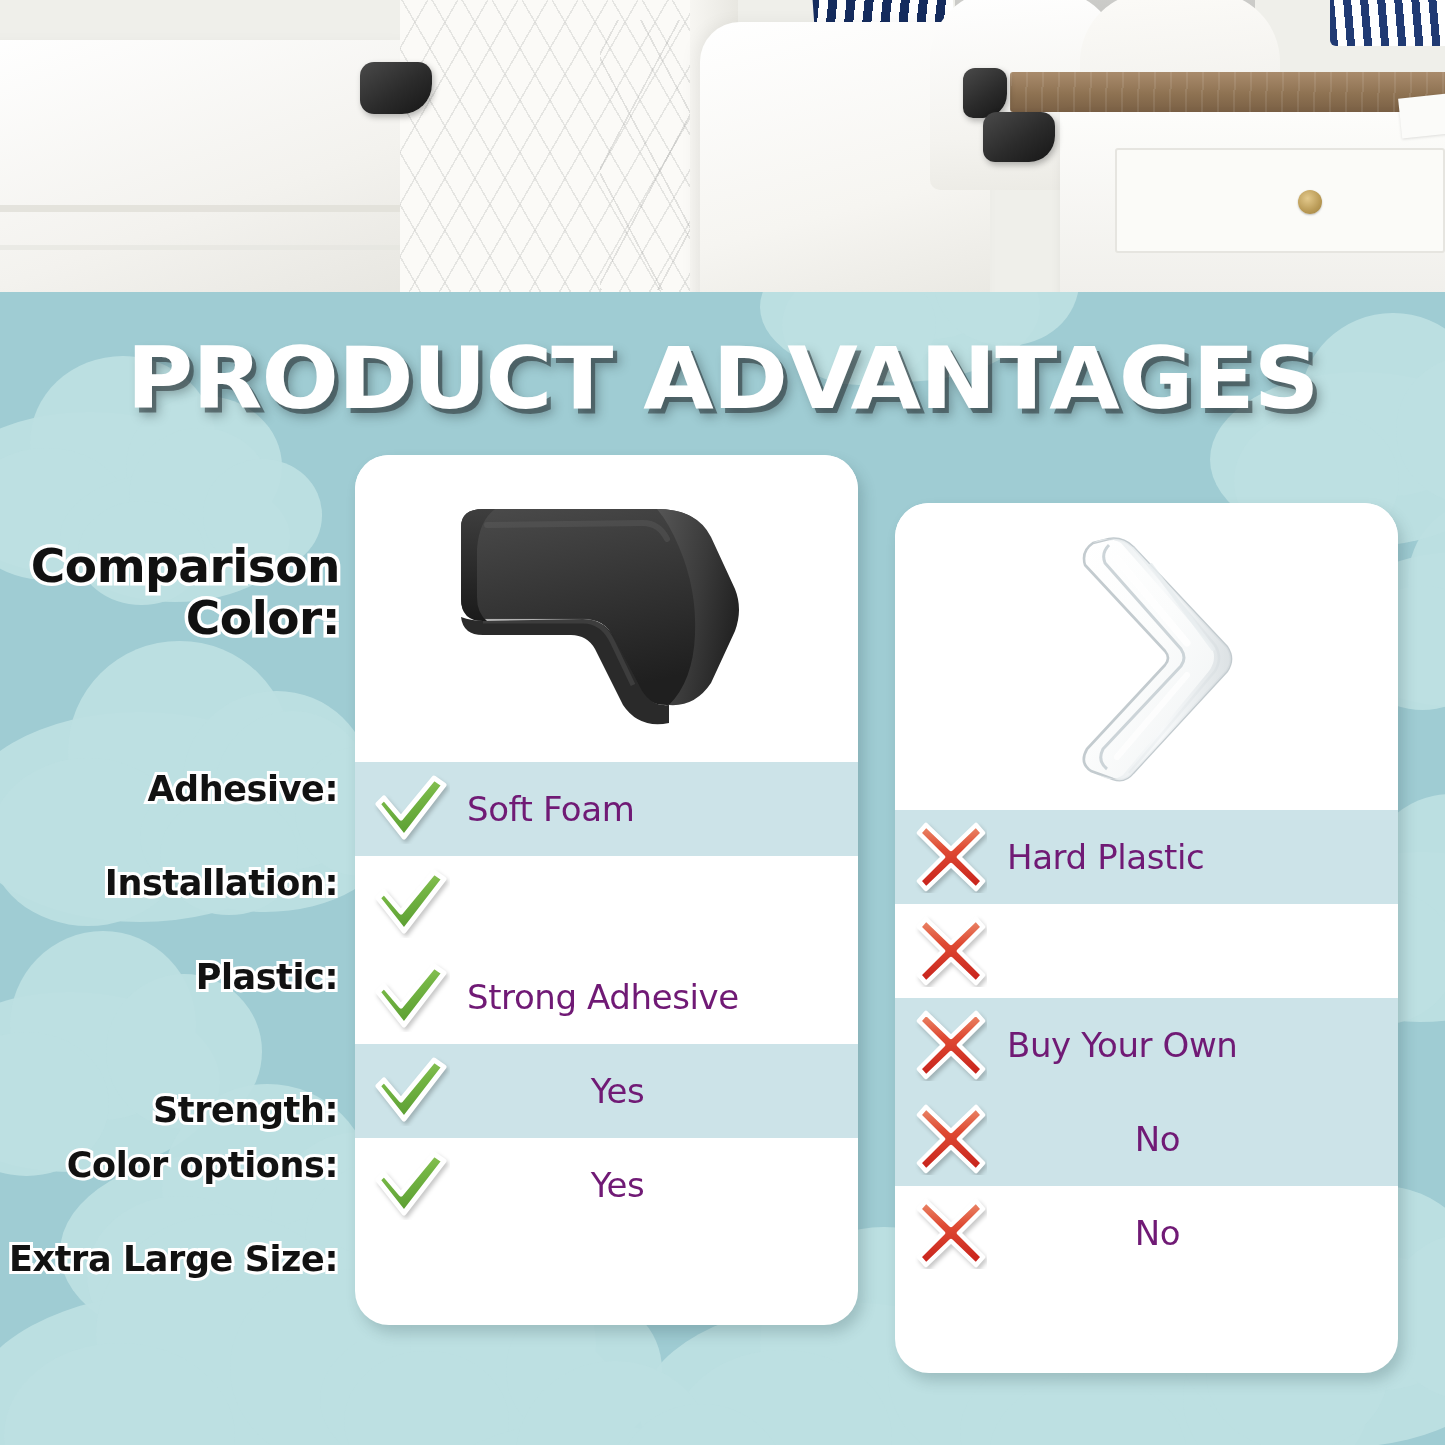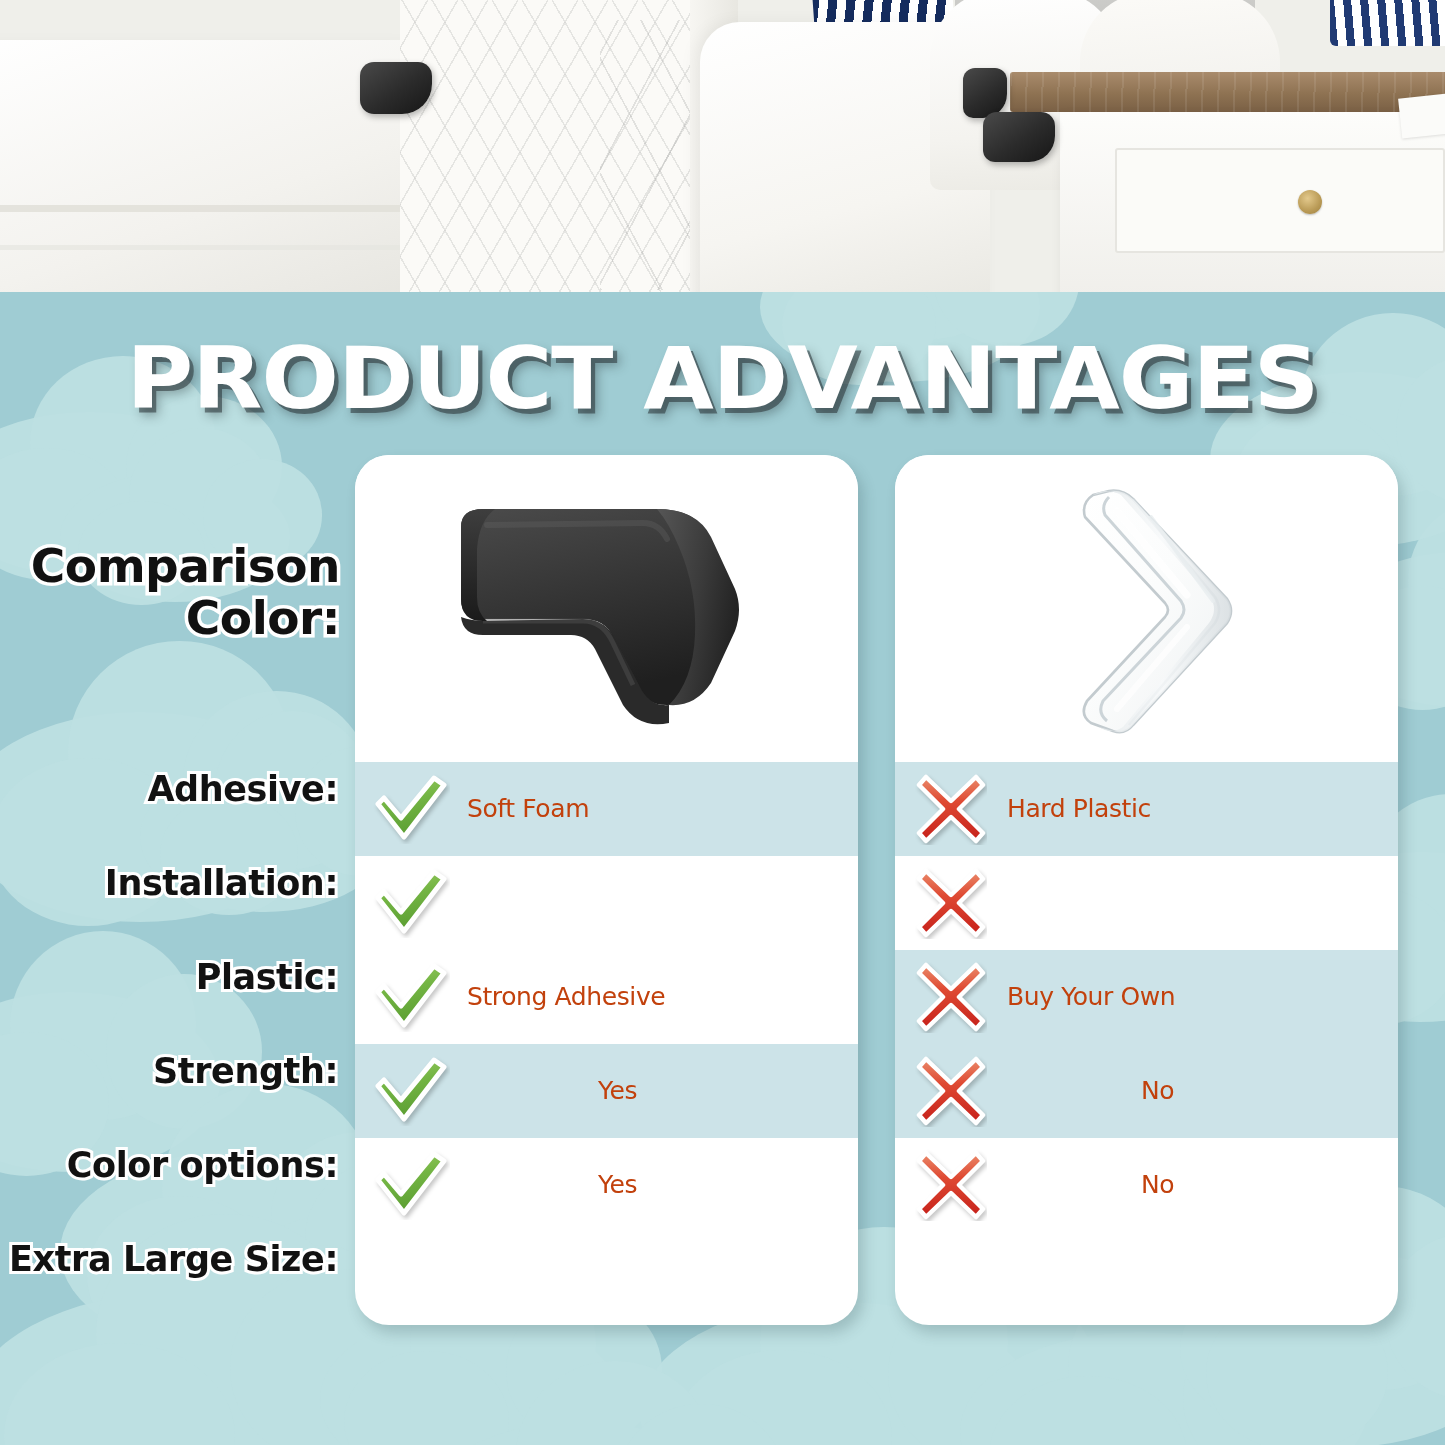--- a/index.html
+++ b/index.html
@@ -221,21 +221,21 @@
     position:absolute;
     top:163px;
     width:503px;
     height:870px;
     background:#ffffff;
     border-radius:34px;
     overflow:hidden;
     box-shadow:5px 8px 14px rgba(40,70,75,.22);
   }
   .card-left  { left:355px; }
-  .card-right { left:895px; }
+  .card-right { left:895px;margin-top:48px; }
 
   .card-photo {
     position:relative;
     width:100%; height:307px;
     background:#ffffff;
   }
 
   .rows { position:relative; width:100%; }
   .row {
     position:relative;
@@ -253,23 +253,23 @@
     display:flex;
     align-items:center;
     justify-content:center;
   }
   .mark svg { display:block; }
 
   .row-value {
     flex:1;
     padding-right:18px;
     font-family:"DejaVu Sans", sans-serif;
-    font-size:25px;
+    font-size:34px;
     font-weight:normal;
-    color:#c2410c;
+    color:#701a75;
     line-height:1.12;
     letter-spacing:-.4px;
   }
   .row-value.center { text-align:center; padding-right:90px; }
   .row-value.left   { text-align:left; }
 
   
   .foam-guard { position:absolute; left:88px; top:30px; }
   .plastic-guard { position:absolute; left:152px; top:22px; }
 </style>
@@ -386,21 +386,21 @@
 
     <div class="comparison-heading">
       <div>Comparison</div>
       <div>Color:</div>
     </div>
 
     <div id="row-labels">
         <div class="row-label" style="top: 477px;">Adhesive:</div>
         <div class="row-label" style="top: 571px;">Installation:</div>
         <div class="row-label" style="top: 665px;">Plastic:</div>
-        <div class="row-label" style="top: 759px; padding-left: 17px;">Strength:</div>
+        <div class="row-label" style="top: 798px; padding-left: 17px;">Strength:</div>
         <div class="row-label" style="top: 853px;">Color options:</div>
         <div class="row-label" style="top: 947px;">Extra Large Size:</div>
       </div>
 
     <div class="card card-left">
       <div class="card-photo">
         <svg class="foam-guard" width="330" height="250" viewBox="0 0 330 250">
           <defs>
             <linearGradient id="foamTop" x1="0" y1="0" x2="0.3" y2="1">
               <stop offset="0%" stop-color="#4b4b4b"></stop>

